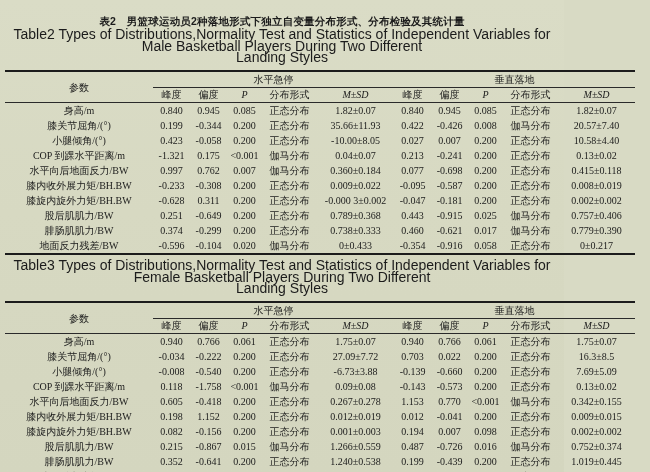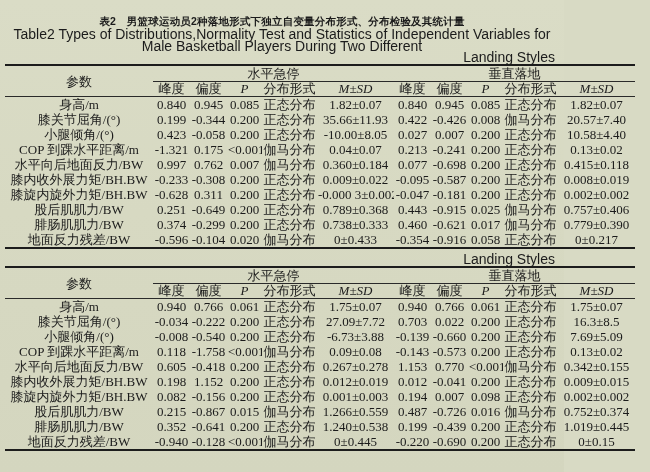--- a/index.html
+++ b/index.html
@@ -25,29 +25,29 @@
     line-height: 13px;
     letter-spacing: 0.2px;
   }
   .caption-en {
     text-align: center;
     font-family: "Liberation Sans", sans-serif;
     font-size: 14px;
     line-height: 11.5px;
     margin: 1px 4px 0 4px;
   }
-  .caption-en .line2 { line-height: 11px; text-align: right; }
+  .caption-en .line2 { line-height: 11px; }
   table.data-table {
     width: 100%;
     border-collapse: collapse;
     table-layout: fixed;
-    margin-top: 1px;
+    margin-top: 7px;
     border-top: 2px solid #1c1c1c;
     border-bottom: 2px solid #1c1c1c;
-    font-size: 13px;
+    font-size: 10px;
   }
   table.data-table th, table.data-table td {
     font-weight: 400;
     text-align: center;
     vertical-align: middle;
     padding: 0 1px;
     height: 15px;
     line-height: 15px;
     white-space: nowrap;
     overflow: hidden;
@@ -236,20 +236,21 @@
             <td>0.058</td>
             <td>正态分布</td>
             <td>0±0.217</td>
           </tr>
         </tbody>
     </table>
   </section>
 
   <section class="table-block">
     <div class="caption-en">
+      <div class="line1">Table3   Types of Distributions,Normality Test and Statistics of Independent Variables for Female Basketball Players During Two Different</div>
       <div class="line2">Landing Styles</div>
     </div>
     <table class="data-table">
       <colgroup>
         <col class="c-param">
         <col class="c-num">
           <col class="c-num">
           <col class="c-p">
           <col class="c-dist">
           <col class="c-msd">

